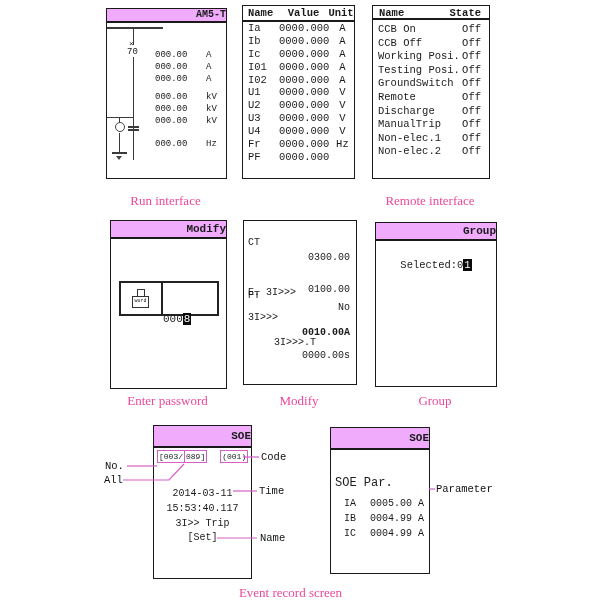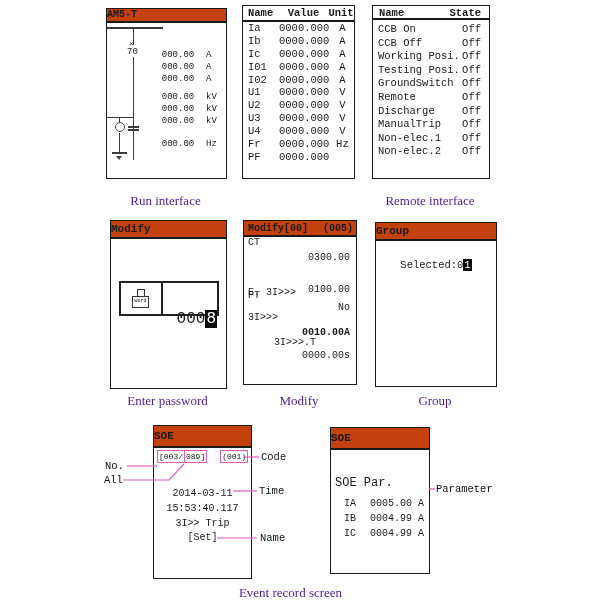--- a/index.html
+++ b/index.html
@@ -3,56 +3,56 @@
 <meta charset="utf-8">
 <style>
   :root { --ink:#1a1a1a; --line:#3a3a3a; --pink:#d75fc4; }
   html,body { margin:0; padding:0; background:#ffffff; }
   .canvas {
     position:relative; width:600px; height:600px; background:#fff;
     font-family:"Liberation Mono","DejaVu Sans Mono",monospace; color:var(--ink);
   }
   .panel { position:absolute; border:1px solid var(--ink); background:#fff; }
   .ptitle {
-    position:absolute; left:0; right:0; top:0; text-align:left;
-    font-weight:700; border-bottom:2px solid var(--ink); background:#c2410c;
+    position:absolute; left:0; right:0; top:0; text-align:right;
+    font-weight:700; border-bottom:2px solid var(--ink); background:#f0abfc;
   }
   .abs { position:absolute; }
   .ln { position:absolute; background:var(--line); }
   .caption {
     position:absolute; text-align:center; font-family:"Liberation Serif","DejaVu Serif",serif;
-    font-size:13px; color:#4c1d95;
+    font-size:13px; color:#ec4899;
   }
   
   .tgrid { display:grid; grid-template-columns:36px 1fr 26px; }
   .thead { position:absolute; left:0; right:0; top:0; height:14px; line-height:14px;
            font-size:10.5px; font-weight:700; border-bottom:2px solid var(--ink); }
   .tbody { position:absolute; left:0; right:0; top:16px; }
   .trow  { height:12.9px; line-height:12.9px; font-size:10.5px; }
   .c-name { padding-left:5px; } .c-val { text-align:center; } .c-unit { text-align:center; }
   
   .rhead { position:absolute; left:0; right:0; top:0; height:14px; line-height:14px;
            font-size:10.5px; font-weight:700; border-bottom:2px solid var(--ink);
            display:flex; justify-content:space-between; padding:0 8px 0 6px; box-sizing:border-box; }
   .rbody { position:absolute; left:0; right:0; top:17px; }
   .rrow  { height:13.6px; line-height:13.6px; font-size:10.5px; display:flex;
            justify-content:space-between; padding:0 8px 0 5px; }
   
   .mrow { position:absolute; left:48px; width:64px; display:flex; font-size:9px; line-height:11px; }
-  .mval { flex:1; text-align:center; } .munit { width:18px; text-align:left; padding-left:5px; box-sizing:border-box; }
+  .mval { flex:1; text-align:left; } .munit { width:18px; text-align:left; padding-left:5px; box-sizing:border-box; }
   
   .m-label { position:absolute; left:4px; font-size:10px; line-height:12px; }
   .m-value { position:absolute; right:6px; font-size:10px; line-height:12px; text-align:right; }
   
   .cursor { background:#0a0a0a; color:#ffffff; padding:0 1px; }
   
   .pwbox { position:absolute; left:8px; top:60px; width:96px; height:31px;
            border:2px solid #222; display:flex; }
   .pwlock { width:40px; border-right:2px solid #222; display:flex; align-items:center; justify-content:center; }
-  .pwval  { flex:1; display:flex; align-items:center; justify-content:flex-end; font-size:16px;margin-top:36px; }
+  .pwval  { flex:1; display:flex; align-items:center; justify-content:flex-start; font-size:11px;margin-top:36px; }
   .lock { position:relative; width:20px; height:20px; }
   .lock-shackle { position:absolute; left:6px; top:0; width:8px; height:8px; border:1.5px solid #333; box-sizing:border-box; }
   .lock-body { position:absolute; left:1px; top:7px; width:17px; height:12px; border:1.5px solid #333;
                box-sizing:border-box; font-size:5px; line-height:8px; text-align:center; overflow:hidden; }
   
   .codeline { position:absolute; left:3px; top:24px; display:flex; align-items:flex-start; font-size:8px; }
   .codebox { border:1px solid var(--pink); height:13px; line-height:12px; padding:0 1px; box-sizing:border-box; white-space:pre; }
   .centerline { position:absolute; left:0; right:0; text-align:center; font-size:10px; line-height:12px; }
   .annot { position:absolute; font-size:10.5px; line-height:12px; color:#111; }
   svg.overlay { position:absolute; left:0; top:0; pointer-events:none; }
@@ -236,24 +236,20 @@
       </div>
       <div class="pwval">
         <span>000</span>
           <span class="cursor">8</span>
       </div>
     </div>
   </div>
   <div class="caption" style="left:110px; top:393px; width:115px;">Enter password</div>
 
   <div class="panel" style="left:243px; top:220px; width:112px; height:163px;">
-    <div class="ptitle" style="height:16px; line-height:16px; font-size:10px; display:flex; justify-content:space-between; padding:0 3px 0 4px; box-sizing:border-box;">
-      <span>Modify[00]</span>
-      <span>(005)</span>
-    </div>
     <div class="m-label" style="top:16px;">CT</div>
     <div class="m-value" style="top:31px;">0300.00</div>
     <div class="m-label" style="top:41px;margin-top:28px;">PT</div>
     <div class="m-value" style="top:56px;margin-top:7px;">0100.00</div>
     <div class="m-label" style="top:66px;">E. 3I&gt;&gt;&gt;</div>
     <div class="m-value" style="top:81px;">No</div>
     <div class="m-label" style="top:91px;">3I&gt;&gt;&gt;</div>
     <div class="m-value" style="top:106px;font-weight:bold;">0010.00A</div>
     <div class="m-label" style="top:116px;margin-left:26px;">3I&gt;&gt;&gt;.T</div>
     <div class="m-value" style="top:129px;">0000.00s</div>

